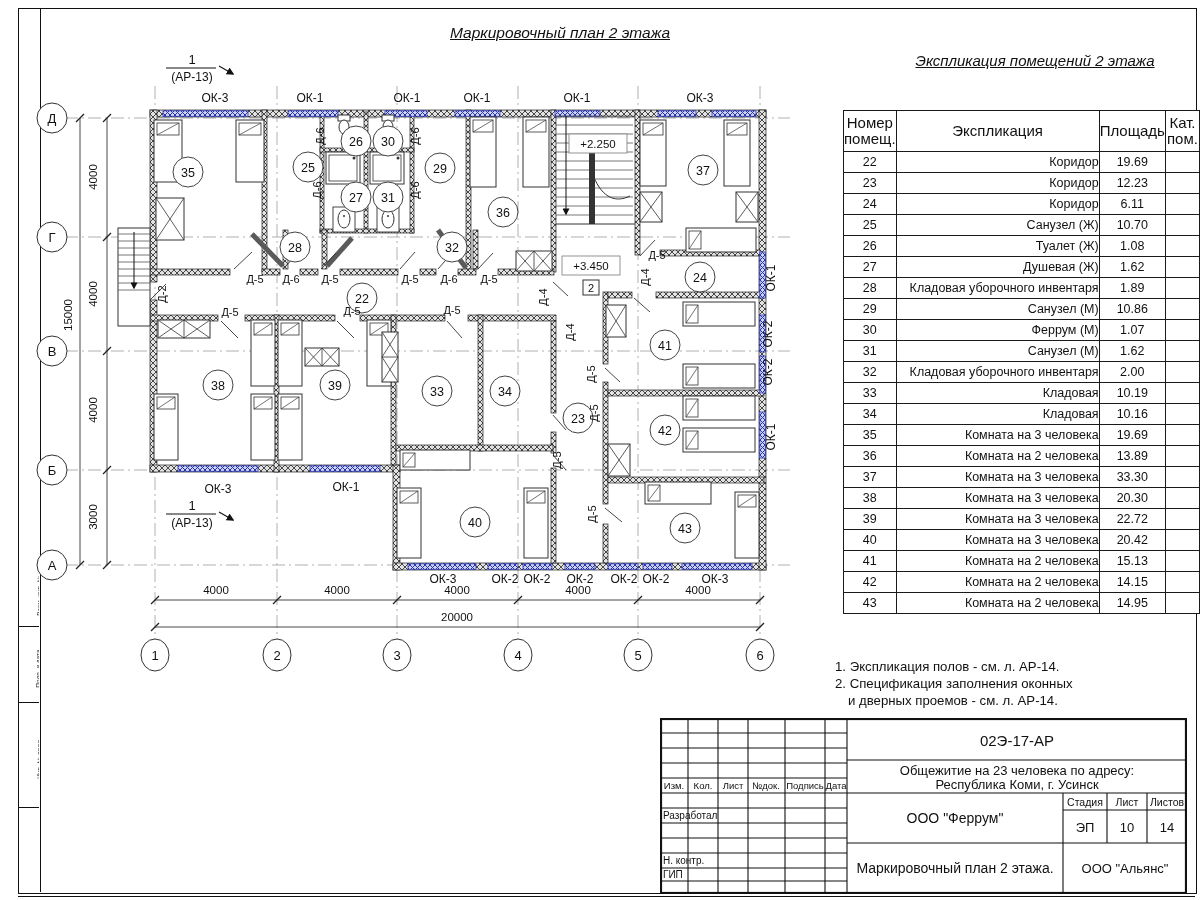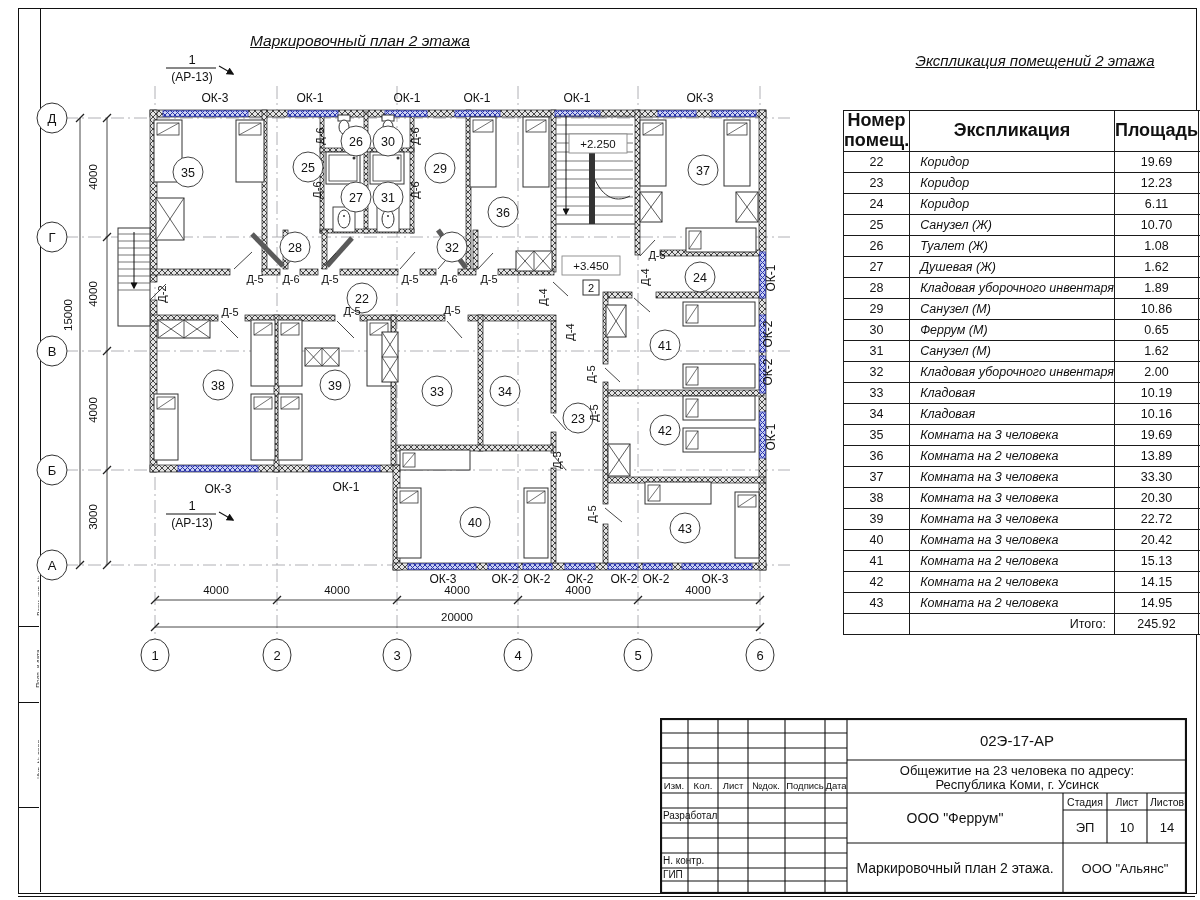--- a/index.html
+++ b/index.html
@@ -9,31 +9,31 @@
   
   #frame{left:18px;top:8px;width:1177px;height:884px;border:1.6px solid #111;}
   #fieldline{left:40px;top:8px;height:884px;width:0;border-left:1.2px solid #111;}
   #outerbottom{left:18px;top:896px;width:1177px;border-top:1px solid #111;}
   
   #sidestamp{left:18px;top:558px;width:22px;height:334px;}
   .scell{position:absolute;left:0;width:21px;border-bottom:1.2px solid #111;overflow:hidden;}
   .scell span{position:absolute;left:1px;top:50%;transform:rotate(-90deg);transform-origin:center;
               font-size:6.5px;white-space:nowrap;color:#333;}
   
-  #plan-title{left:250px;top:32px;width:420px;text-align:left;font-size:15.5px;font-style:italic;
+  #plan-title{left:250px;top:24px;width:420px;text-align:right;font-size:15.5px;font-style:italic;
               text-decoration:underline;}
   #table-title{left:860px;top:52px;width:350px;text-align:center;font-size:15px;font-style:italic;
                text-decoration:underline;}
   
   #expl{left:843px;top:110px;border-collapse:collapse;table-layout:fixed;background:#fff;font-size:12.5px;}
   #expl th,#expl td{border:1.3px solid #1a1a1a;padding:0;overflow:hidden;}
-  #expl th{font-weight:bold;height:40px;font-size:18px;line-height:1.1;}
+  #expl th{font-weight:normal;height:40px;font-size:15px;line-height:1.1;}
   #expl td{height:20px;line-height:20px;white-space:nowrap;}
   #expl .c{text-align:center;}
-  #expl .nm{text-align:left;padding-left:10px;font-style:italic;}
+  #expl .nm{text-align:right;padding-left:10px;}
   #expl .tot{text-align:right;padding-right:8px;}
   
   #notes{left:835px;top:658px;font-size:13.2px;line-height:17px;}
   #notes .ind{padding-left:13px;}
   svg text{font-family:"Liberation Sans","DejaVu Sans",sans-serif;}
 </style>
 </head>
 <body>
 
 <div id="page">
@@ -694,21 +694,21 @@
         </tr>
         <tr>
           <td class="c">29</td>
           <td class="nm">Санузел (М)</td>
           <td class="c">10.86</td>
           <td class="c"></td>
         </tr>
         <tr>
           <td class="c">30</td>
           <td class="nm">Феррум (М)</td>
-          <td class="c">0.65</td>
+          <td class="c">1.07</td>
           <td class="c"></td>
         </tr>
         <tr>
           <td class="c">31</td>
           <td class="nm">Санузел (М)</td>
           <td class="c">1.62</td>
           <td class="c"></td>
         </tr>
         <tr>
           <td class="c">32</td>
@@ -775,29 +775,28 @@
           <td class="nm">Комната на 2 человека</td>
           <td class="c">14.15</td>
           <td class="c"></td>
         </tr>
         <tr>
           <td class="c">43</td>
           <td class="nm">Комната на 2 человека</td>
           <td class="c">14.95</td>
           <td class="c"></td>
         </tr>
-        <tr>
-          <td class=""></td>
-          <td class="tot">Итого:</td>
-          <td class="c">245.92</td>
-          <td class=""></td>
-        </tr>
       </tbody>
   </table>
 
+  <div class="abs" id="notes">
+    <div>1. Экспликация полов - см. л. АР-14.</div>
+    <div>2. Спецификация заполнения оконных</div>
+    <div class="ind">и дверных проемов - см. л. АР-14.</div>
+  </div>
 
   <svg class="abs" style="left:660px;top:718px;" width="527" height="176" viewBox="0 0 527 176">
     <g stroke="#111" stroke-width="1.1" fill="none">
       <rect x="1" y="1" width="525" height="174" stroke-width="2.2"></rect>
       <line x1="187" y1="0" x2="187" y2="176"></line>
       <line x1="28" y1="0" x2="28" y2="176"></line>
         <line x1="58" y1="0" x2="58" y2="176"></line>
       <line x1="88" y1="0" x2="88" y2="176"></line>
         <line x1="125" y1="0" x2="125" y2="176"></line>
       <line x1="165" y1="0" x2="165" y2="176"></line>

